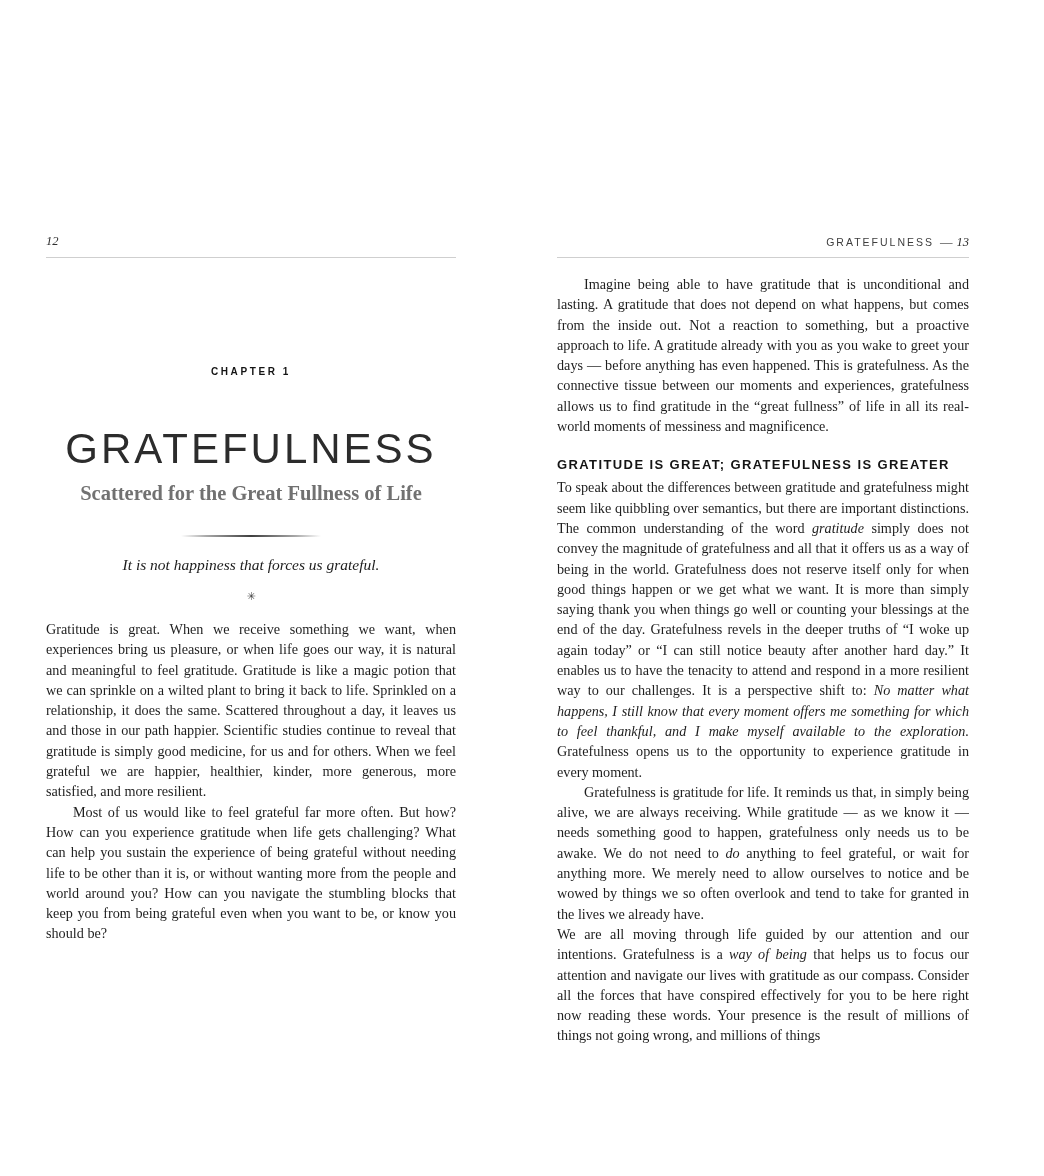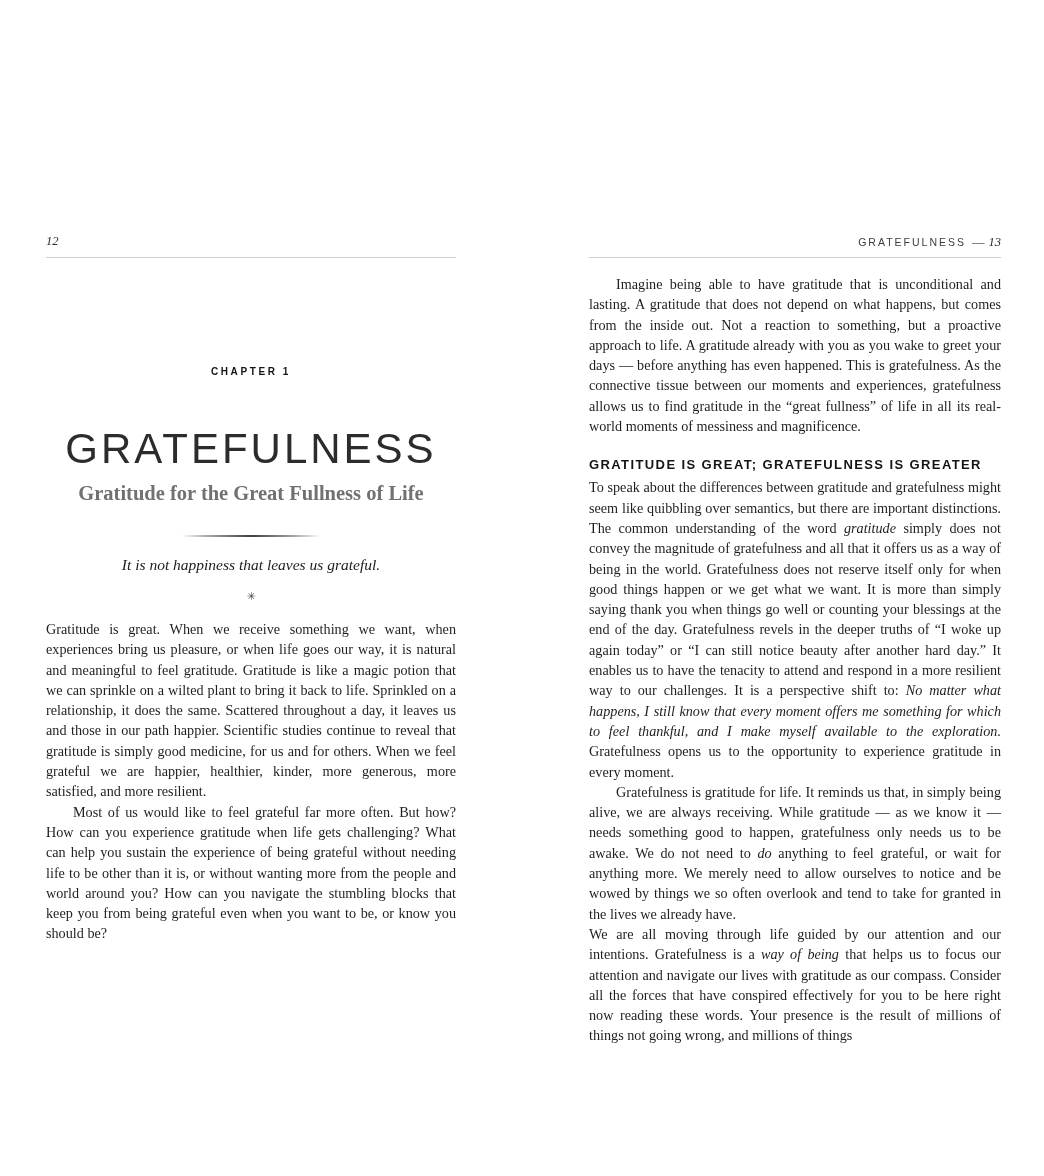--- a/index.html
+++ b/index.html
@@ -6,21 +6,21 @@
   body {
     width:1044px; height:1176px;
     background:#ffffff;
     font-family:"Liberation Serif", serif;
     color:#1e1e1e;
     position:relative;
     overflow:hidden;
   }
   .page { position:absolute; top:234px; }
   .page--left  { left:46px;  width:410px; }
-  .page--right { left:589px; width:412px; }
+  .page--right { left:557px; width:412px; }
 
   
   .folio-row { height:16px; font-style:italic; font-size:12.5px; color:#2e2e2e; }
   .folio-row--right { text-align:right; font-style:normal; }
   .running-title {
     font-family:"Liberation Sans", sans-serif;
     font-size:10.5px; letter-spacing:2px; color:#3d3d3d;
     vertical-align:middle;
   }
   .running-sep, .running-folio {
@@ -87,26 +87,26 @@
 </style>
 </head>
 <body>
 
 <div class="page page--left">
   <div class="folio-row">12</div>
   <hr class="header-rule">
 
   <div class="chapter-label">CHAPTER 1</div>
   <h1 class="chapter-title">GRATEFULNESS</h1>
-  <h2 class="chapter-subtitle">Gratitude for the Great Fullness of Life</h2>
+  <h2 class="chapter-subtitle">Scattered for the Great Fullness of Life</h2>
 
   <div class="section-divider"></div>
 
   <div class="epigraph">
-    <div>It is not happiness that leaves us grateful.</div>
+    <div>It is not happiness that forces us grateful.</div>
   </div>
 
   <div class="ornament">✳</div>
 
   <div class="body-copy">
     <p class="para">Gratitude is great. When we receive something we want, when experiences bring us pleasure, or when life goes our way, it is natural and meaningful to feel gratitude. Gratitude is like a magic potion that we can sprinkle on a wilted plant to bring it back to life. Sprinkled on a relationship, it does the same. Scattered throughout a day, it leaves us and those in our path happier. Scientific studies continue to reveal that gratitude is simply good medicine, for us and for others. When we feel grateful we are happier, healthier, kinder, more generous, more satisfied, and more resilient.</p>
     <p class="para para--indent">Most of us would like to feel grateful far more often. But how? How can you experience gratitude when life gets challenging? What can help you sustain the experience of being grateful without needing life to be other than it is, or without wanting more from the people and world around you? How can you navigate the stumbling blocks that keep you from being grateful even when you want to be, or know you should be?</p>
   </div>
 </div>
 

